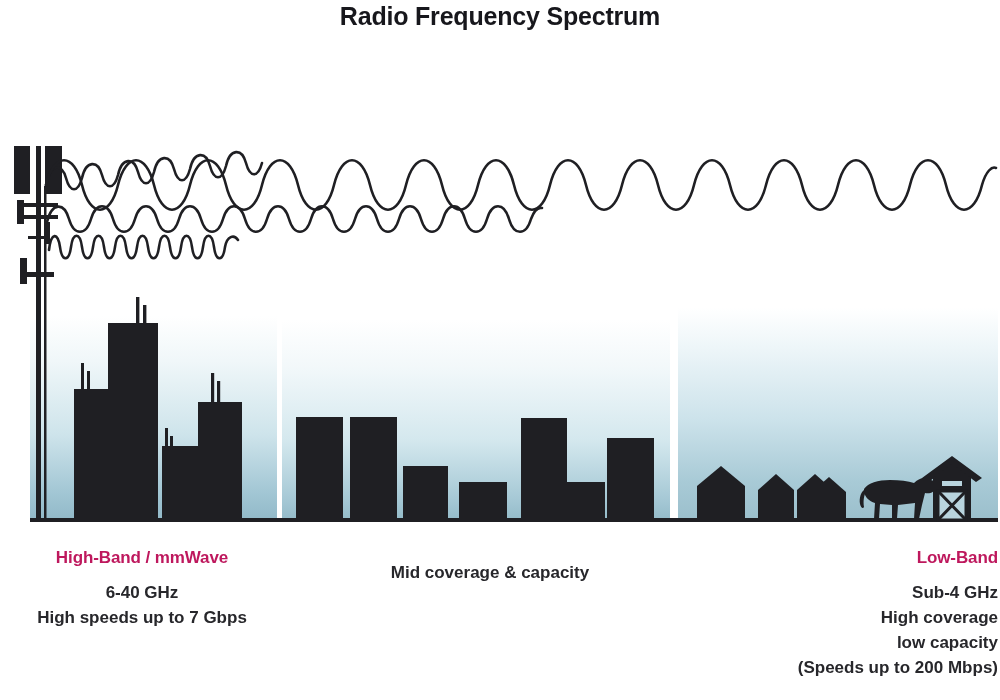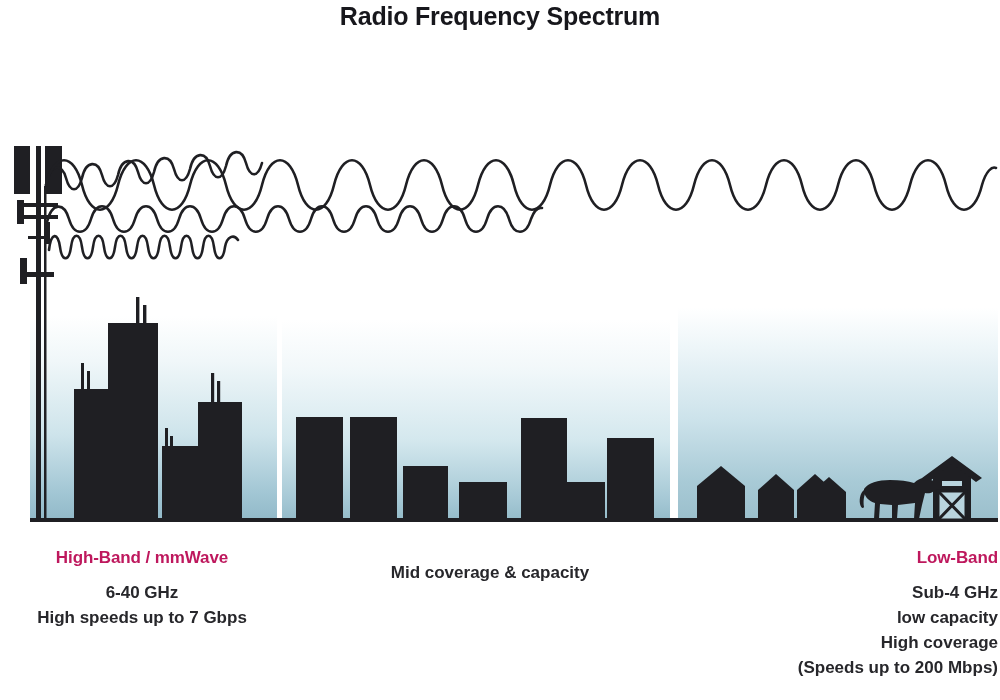--- a/index.html
+++ b/index.html
@@ -214,19 +214,19 @@
   <div class="col" id="col-mid">
     <div class="sub">
       <div>Mid coverage &amp; capacity</div>
     </div>
   </div>
 
   <div class="col" id="col-low">
     <div class="head">Low-Band</div>
     <div class="sub">
       <div>Sub-4 GHz</div>
+      <div>High coverage</div>
       <div>low capacity</div>
-      <div>High coverage</div>
       <div>(Speeds up to 200 Mbps)</div>
     </div>
   </div>
 
 </div>
 
 </body></html>

